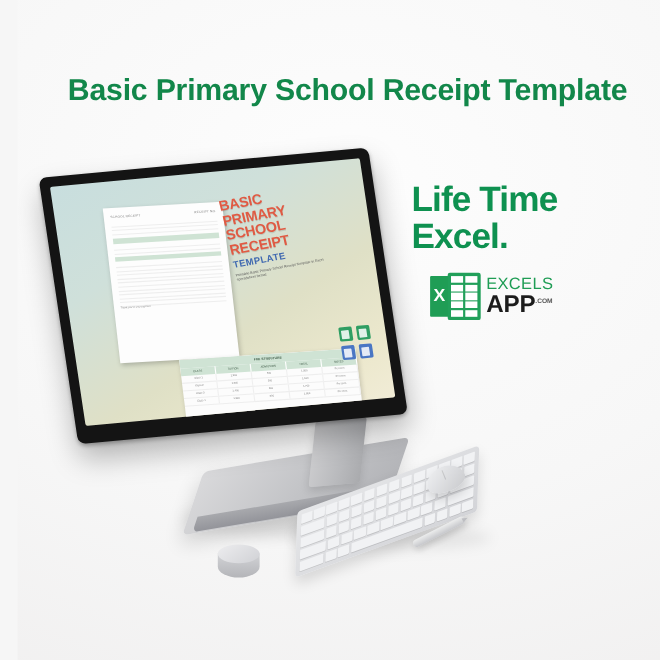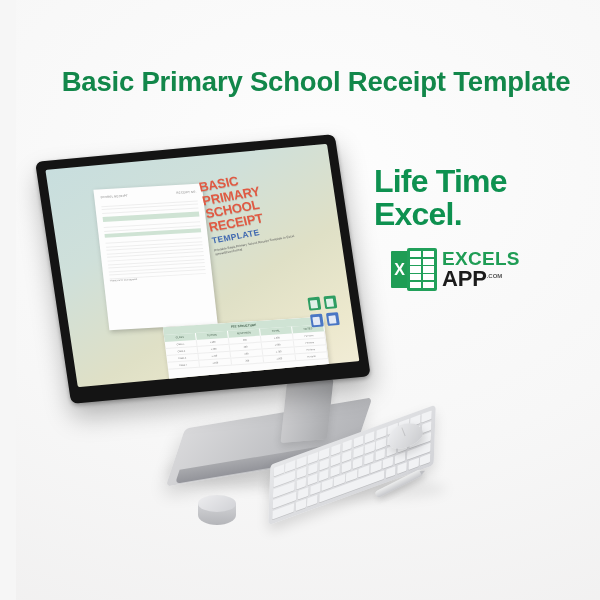--- a/index.html
+++ b/index.html
@@ -41,21 +41,21 @@
     position:absolute;left:16px;top:0;width:30px;height:43px;
     background:#21a05a;border-radius:2px;
     padding:3px;box-sizing:border-box;
   }
   .logo-mark .sheet .grid{
     width:100%;height:100%;display:grid;
     grid-template-columns:1fr 1fr;grid-template-rows:repeat(5,1fr);gap:1.5px;
   }
   .logo-mark .sheet .grid i{background:#ffffff;display:block;}
   .logo-text{line-height:1;}
-  .logo-text .l1{font-size:19px;font-weight:bold;color:#1f9d55;letter-spacing:0.3px;}
+  .logo-text .l1{font-size:15px;font-weight:normal;color:#1f9d55;letter-spacing:0.3px;}
   .logo-text .l2{font-size:22px;font-weight:bold;color:#1c1c1c;letter-spacing:-0.2px;position:relative;}
   .logo-text .l2 .dotcom{font-size:6px;color:#555;vertical-align:super;letter-spacing:0;}
 
   
   .desk{position:absolute;left:0;top:0;width:600px;height:600px;}
 
   
   .monitor{
     position:absolute;left:55px;top:145px;width:300px;height:245px;
     transform:rotate(-9.5deg) skewY(4.2deg) skewX(-1deg);

